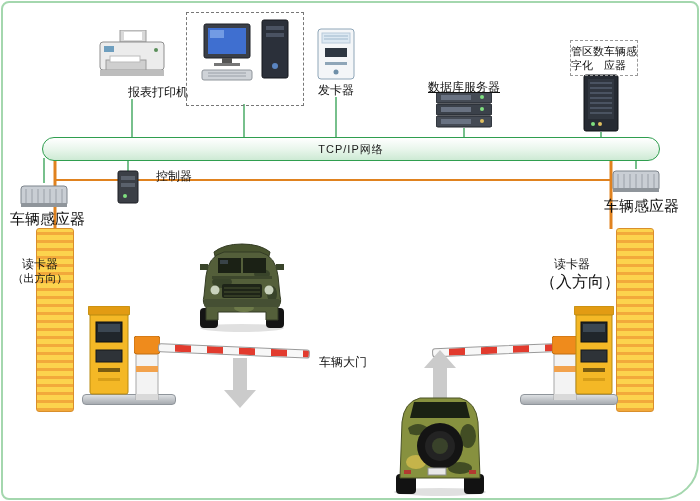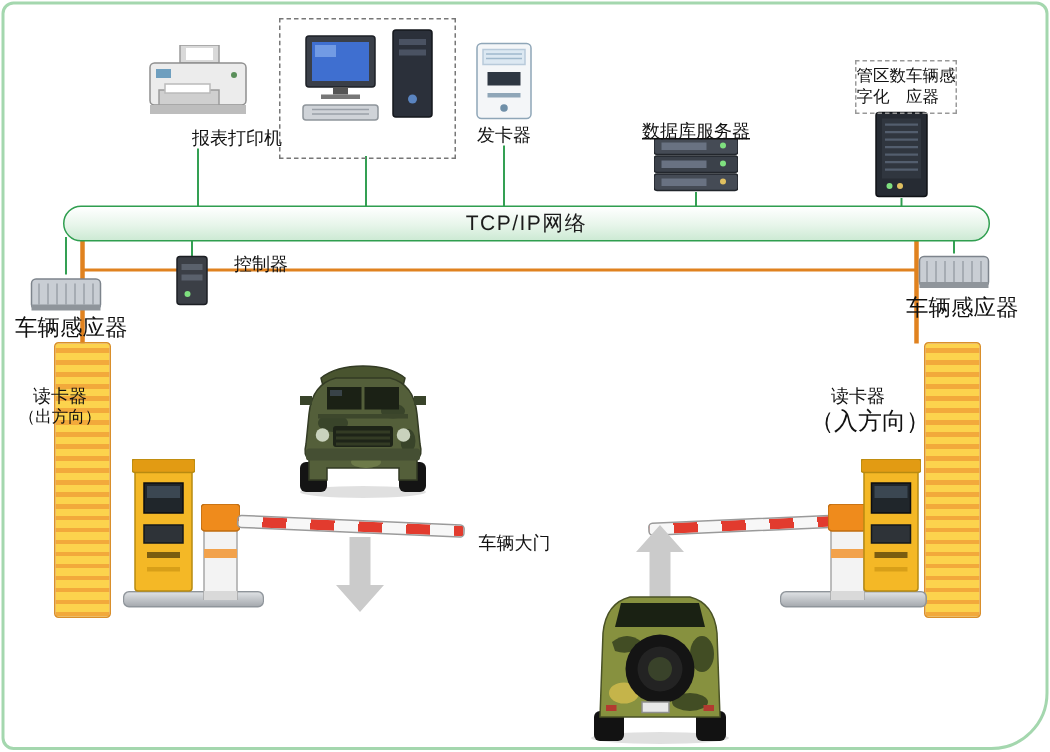--- a/index.html
+++ b/index.html
@@ -19,21 +19,21 @@
   .lbl {
     position:absolute; z-index:6; font-size:12px; color:#111;
     text-align:center; line-height:1.25; white-space:nowrap;
   }
   .lbl.small { font-size:15px; }
   .netbar {
     position:absolute; left:42px; top:137px; width:616px; height:22px;
     border:1.5px solid #2f9e4f; border-radius:12px;
     background:linear-gradient(180deg,#ffffff 0%,#e7f5ea 55%,#cdead4 100%);
     display:flex; align-items:center; justify-content:center;
-    font-size:14px; color:#1b1b1b; z-index:5; letter-spacing:1px;
+    font-size:11px; color:#1b1b1b; z-index:5; letter-spacing:1px;
   }
   .dashedbox {
     position:absolute; border:1px dashed #777; z-index:2; background:transparent;
   }
   .districtbox {
     position:absolute; left:570px; top:40px; width:66px; height:34px;
     border:1px dashed #999; z-index:5;
     display:flex; flex-direction:row; align-items:center; justify-content:center;
     font-size:11px; color:#111; line-height:1.3;
   }

